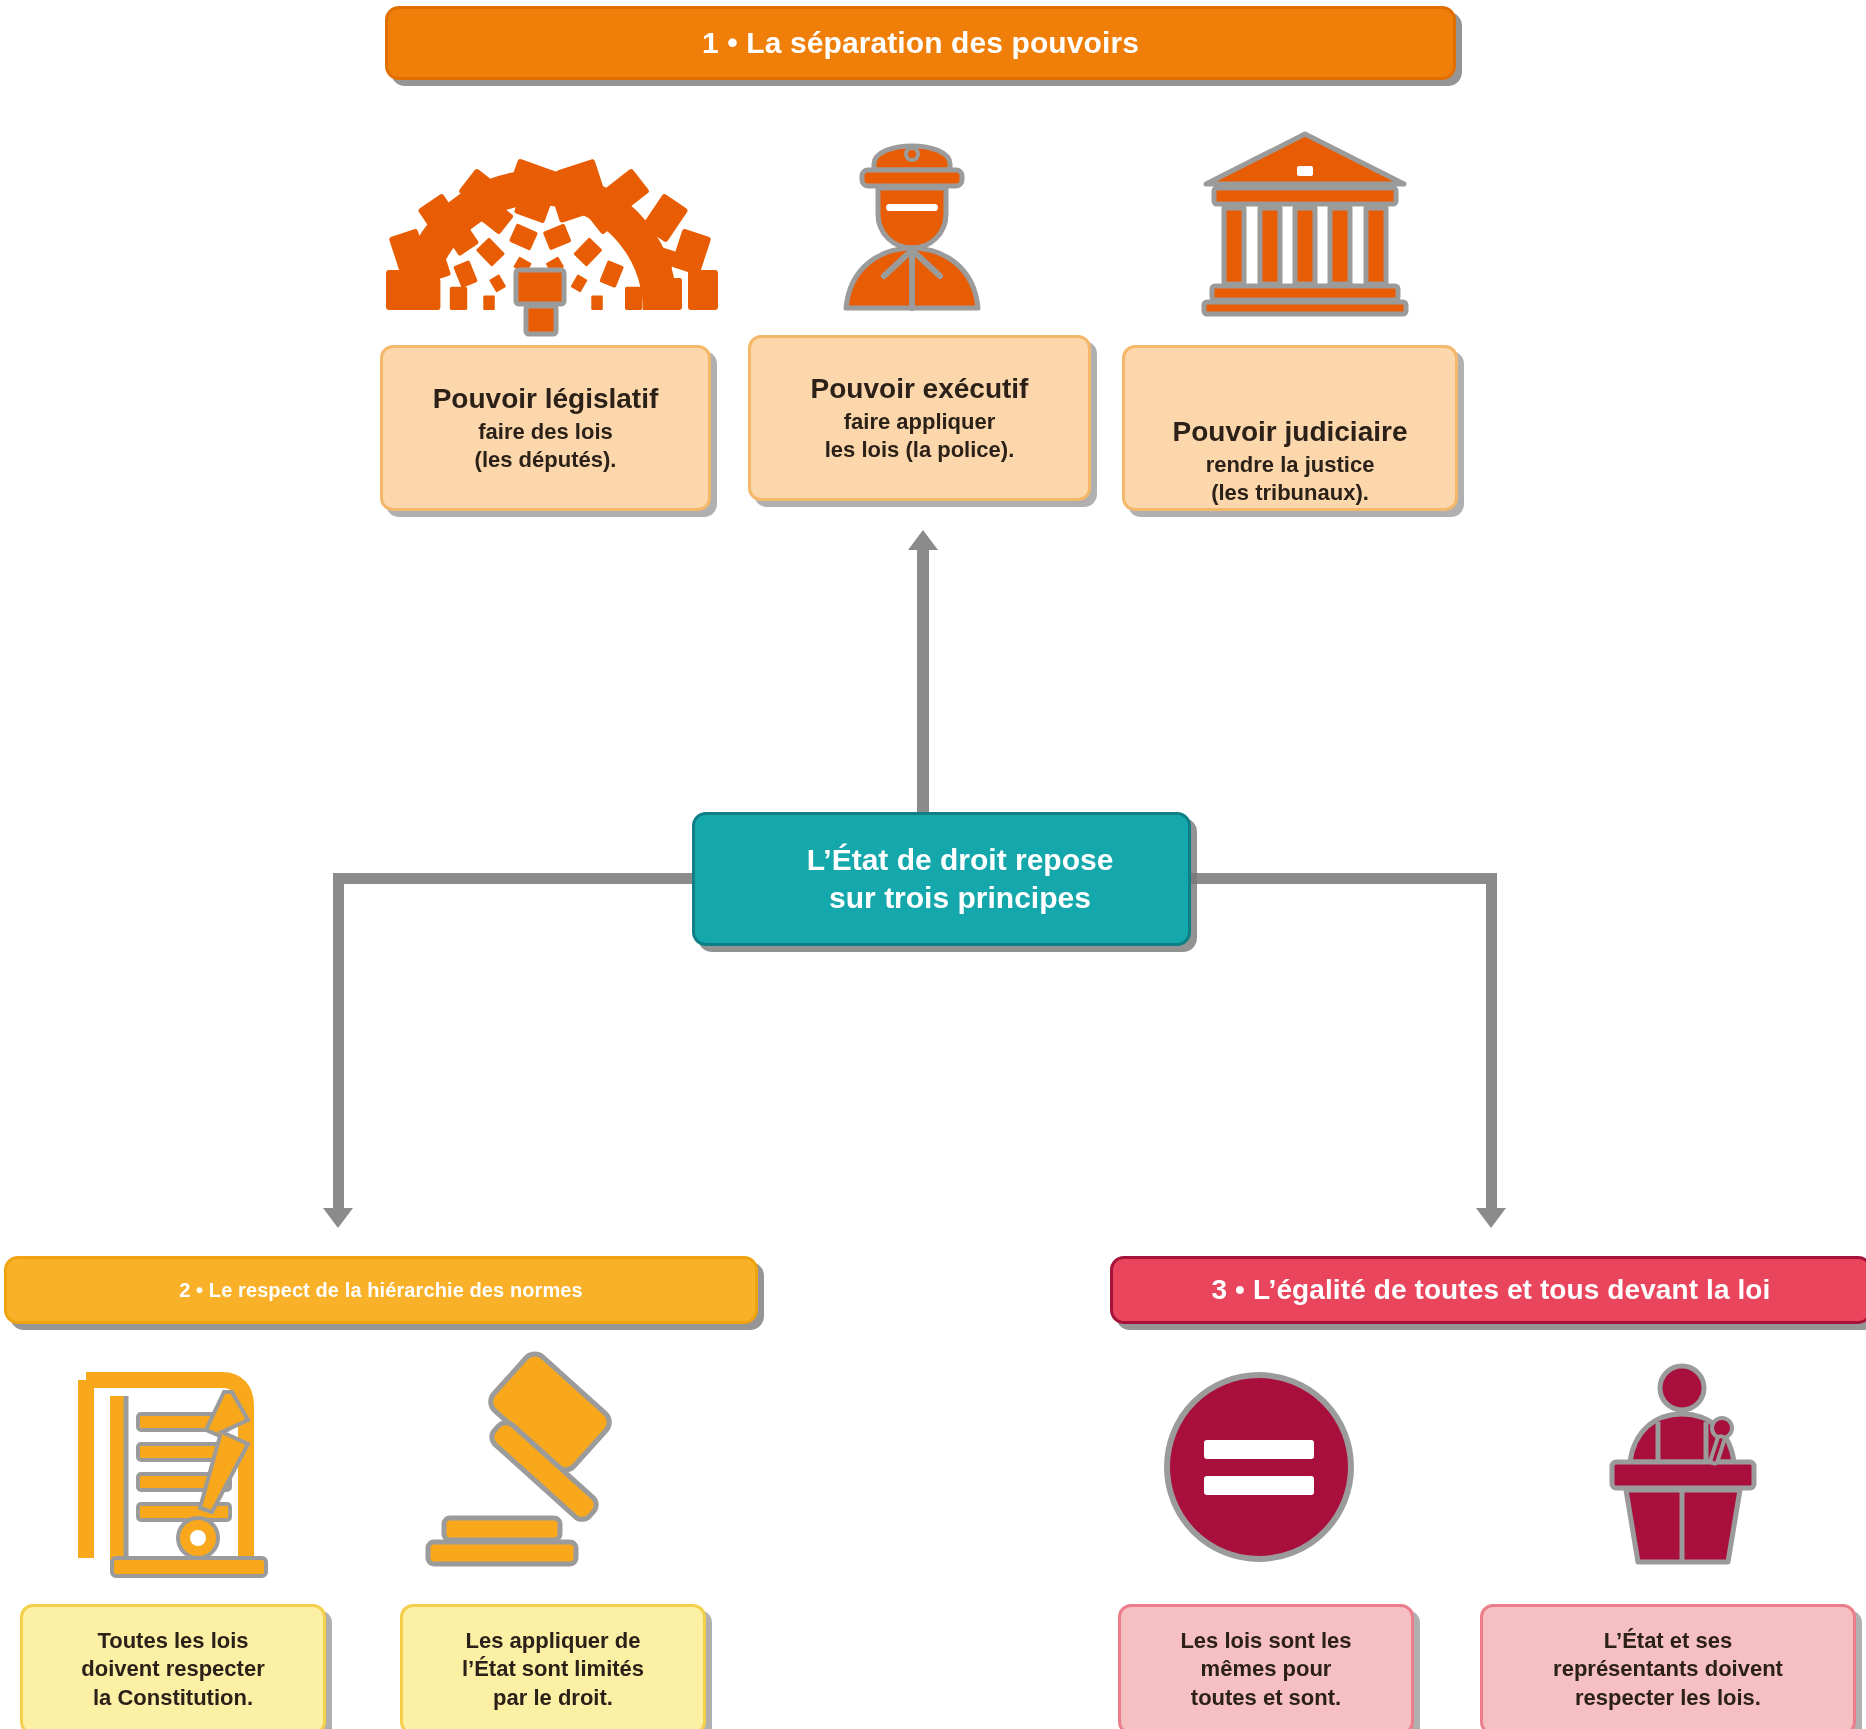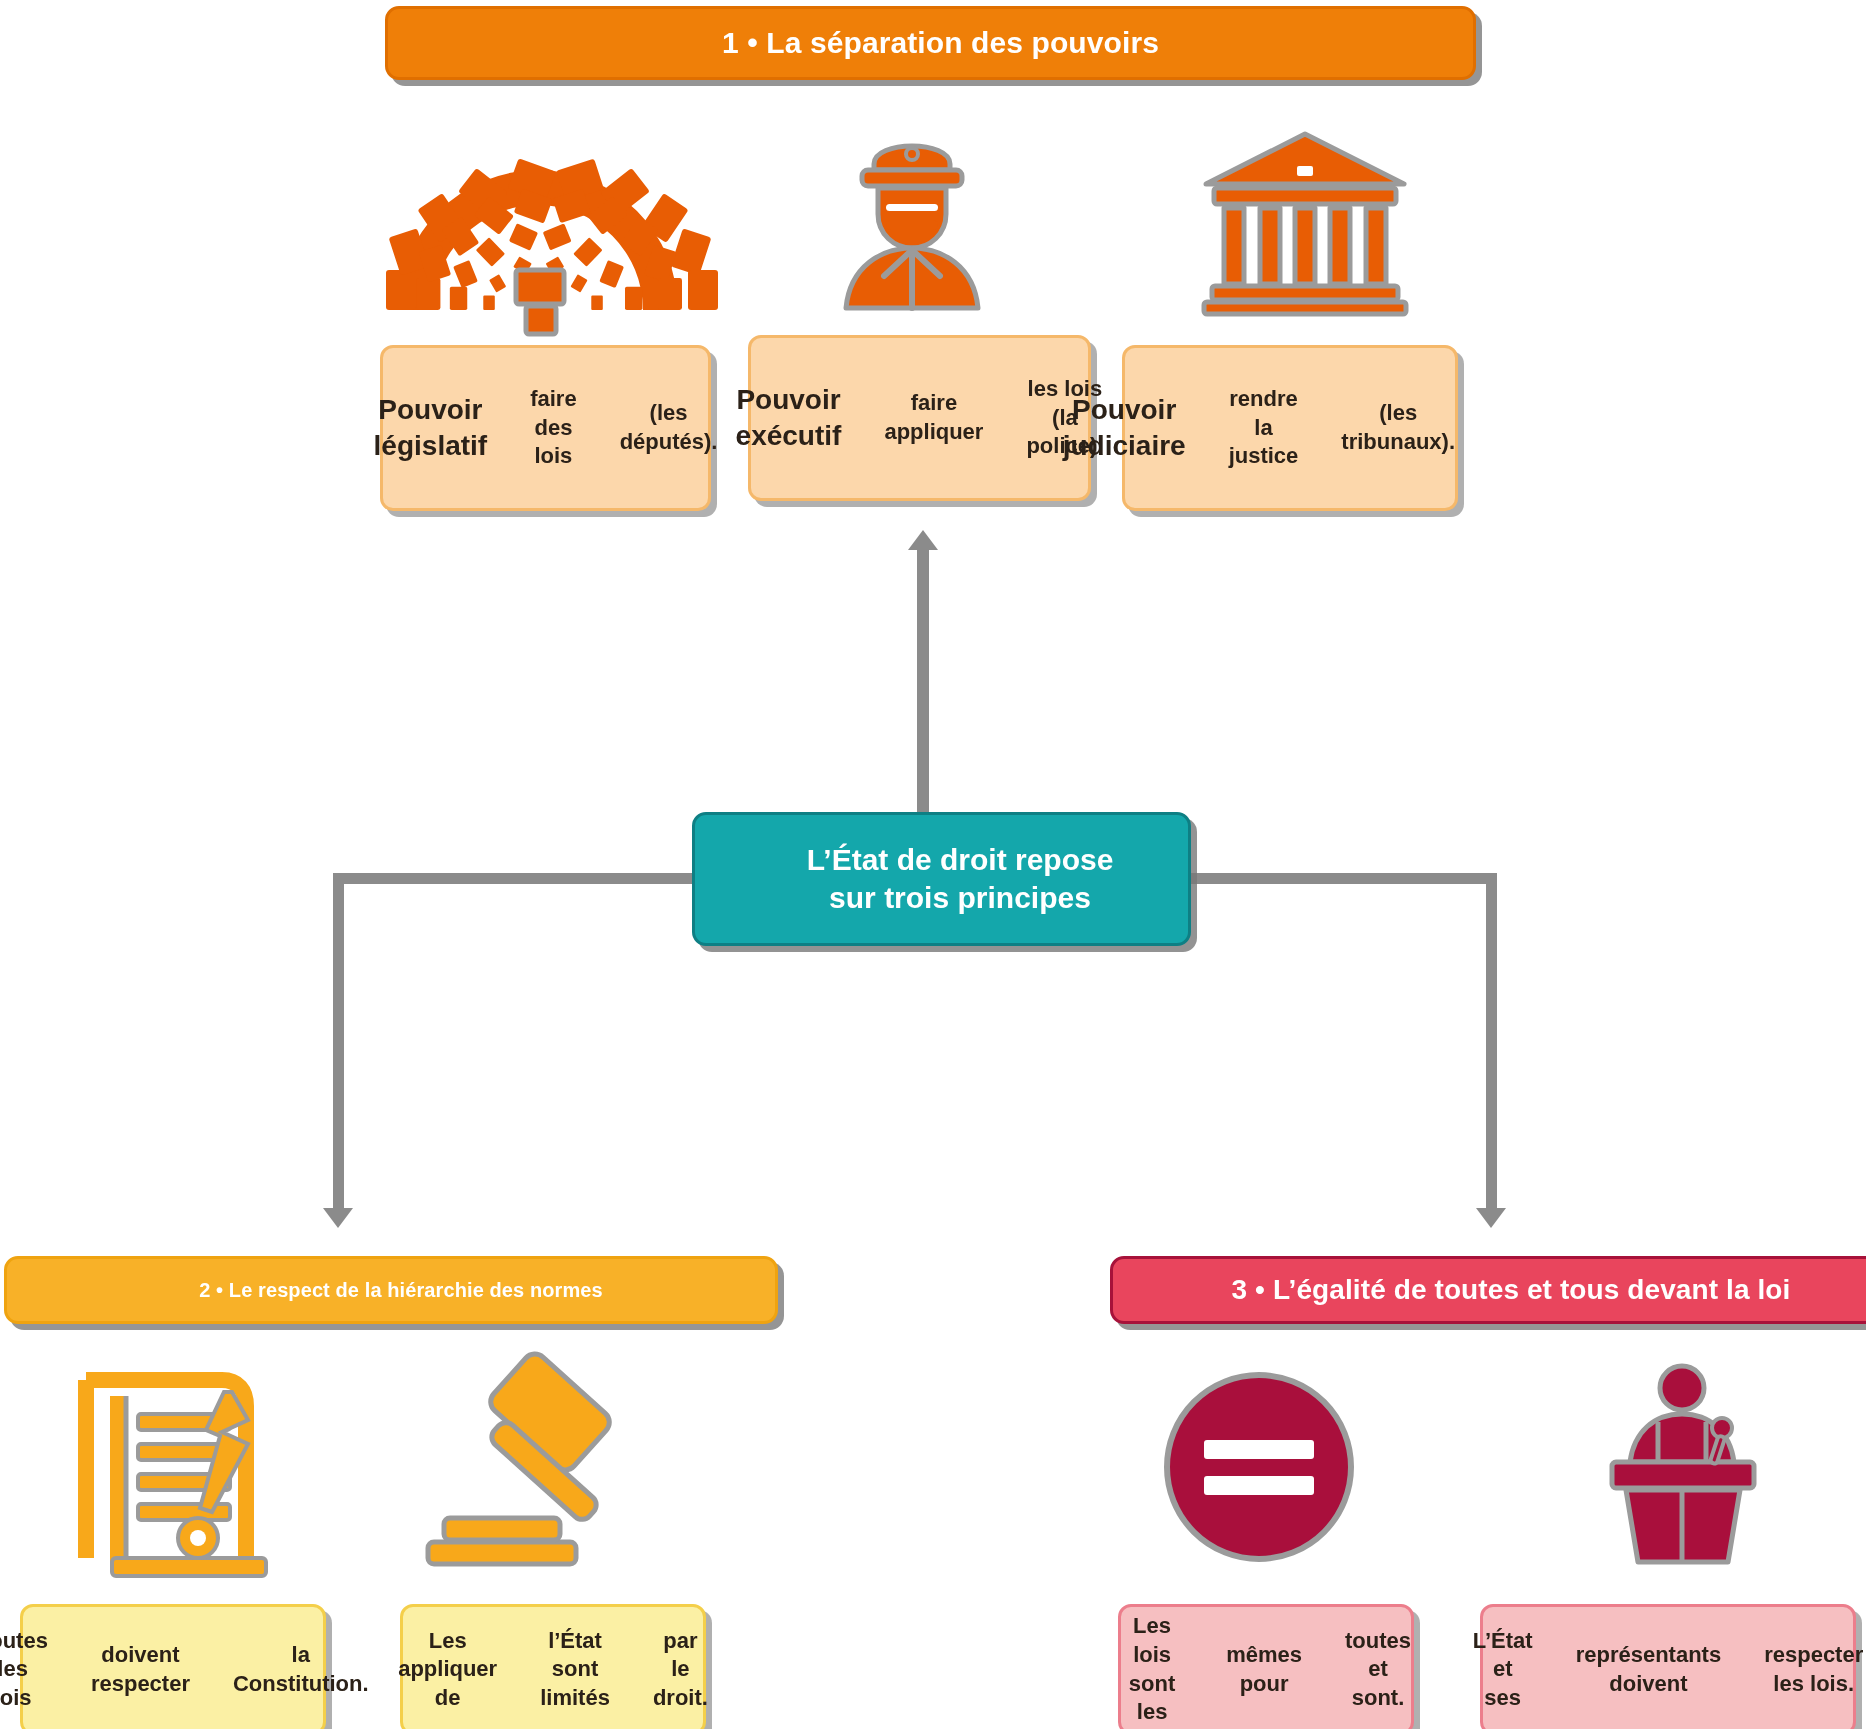--- a/index.html
+++ b/index.html
@@ -10,42 +10,40 @@
   }
   .canvas{position:absolute;inset:0;}
 
   
   .banner{
     position:absolute;border-radius:14px;
     display:flex;align-items:center;justify-content:center;
     color:#ffffff;font-weight:bold;letter-spacing:.1px;
     box-shadow:6px 6px 0 0 rgba(130,130,130,.85);
     text-align:center;
-    padding-left:20px;
   }
   .banner.orange{background:#ef7f08;border:3px solid #e06f00;}
   .banner.yellow{background:#f8b128;border:3px solid #efa310;}
   .banner.pink  {background:#e9455d;border:3px solid #a7123a;}
 
   
   .node-teal{
     position:absolute;background:#14a7ab;border:3px solid #0e7f84;
     border-radius:14px;color:#fff;font-weight:bold;
     display:flex;align-items:center;justify-content:center;
     text-align:center;line-height:1.28;font-size:30px;
     box-shadow:6px 6px 0 0 rgba(120,120,120,.8);
   }
 
   
   .card{
     position:absolute;border-radius:13px;text-align:center;
-    display:flex;flex-direction:row;align-items:center;justify-content:center;
+    display:flex;flex-direction:column;align-items:center;justify-content:center;
     line-height:1.3;box-shadow:6px 6px 0 0 rgba(150,150,150,.75);
     color:#2b2118;
-    gap:43px;
   }
   .card .t1{font-weight:bold;font-size:28px;}
   .card .t2{font-weight:bold;font-size:22px;}
   .card.peach{background:#fcd7ab;border:3px solid #f5b86a;}
   .card.lemon{background:#fbf0a4;border:3px solid #f4cf4a;}
   .card.rose {background:#f6bfc1;border:3px solid #ec7e8c;}
 
   
   .line{position:absolute;background:#8b8b8b;}
   .arrowUp,.arrowDown{position:absolute;width:0;height:0;}

